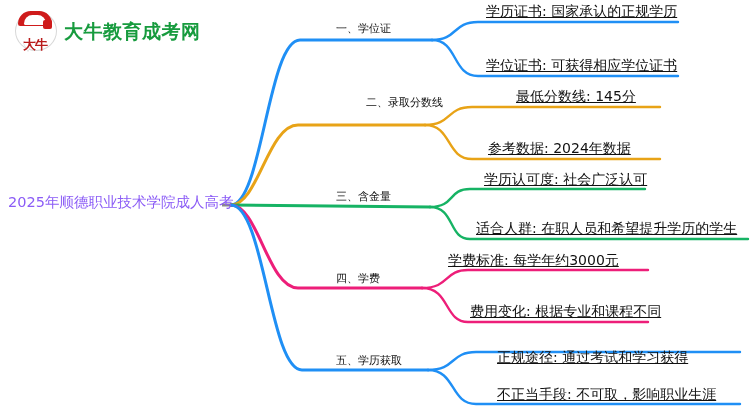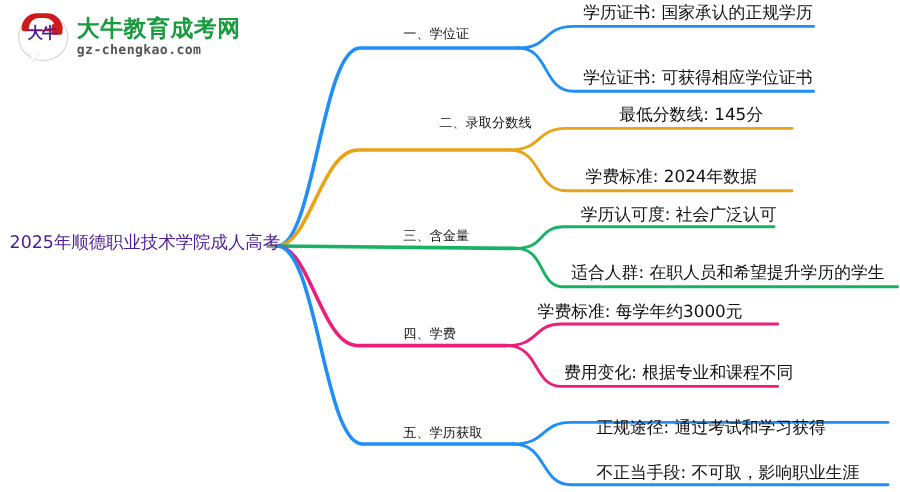--- a/index.html
+++ b/index.html
@@ -79,28 +79,28 @@
     right: 6px;
     top: 11px;
     width: 9px;
     height: 9px;
     background: #cf1b1b;
     border-radius: 2px;
   }
   #logo-mark .mark-text {
     position: absolute;
     left: 5px;
-    top: 13px;
+    top: 29px;
     width: 32px;
     text-align: center;
     font-size: 13px;
     font-weight: bold;
     letter-spacing: -1px;
     line-height: 14px;
-    color: #4c1d95;
+    color: #b91c1c;
     font-family: "DejaVu Sans", sans-serif;
   }
   #logo-words {
     display: flex;
     flex-direction: column;
     justify-content: center;
   }
   #logo-title {
     font-size: 19px;
     font-weight: bold;
@@ -132,40 +132,39 @@
     color: #111111;
     font-family: "DejaVu Sans", sans-serif;
   }
   #root-label {
     position: absolute;
     left: 8px;
     top: 193px;
     font-size: 14.5px;
     font-weight: normal;
     white-space: nowrap;
-    color: #4c1d95;
+    color: #8b5cf6;
     font-family: "DejaVu Sans", sans-serif;
   }
   .branch-label { font-size: 11px; }
-  .leaf-label   { font-size: 14px; }
+  .leaf-label   { font-size: 14px; text-decoration: underline; }
 </style>
 </head>
 <body>
 
 <div id="logo">
   <div id="logo-mark">
     <div class="bubble"></div>
     <div class="bubble-tail"></div>
     <div class="cap"></div>
     <div class="dot"></div>
     <div class="mark-text">大牛</div>
   </div>
   <div id="logo-words">
     <div id="logo-title">大牛教育成考网</div>
-    <div id="logo-sub">gz-chengkao.com</div>
   </div>
 </div>
 
 <svg id="map-svg" width="750" height="410" viewBox="0 0 750 410">
 
   <line x1="222" y1="205" x2="233" y2="205" stroke="#8a8a8a" stroke-width="3"></line>
 
   <g>
     <path d="M231,205 C262,205 268,40 300,40 L432,40" fill="none" stroke="#1f8ff5" stroke-width="3" stroke-linecap="round"></path>
     <path d="M432,40 C458,40 452,22 478,22 L678,22" fill="none" stroke="#1f8ff5" stroke-width="2.4" stroke-linecap="round"></path>
@@ -198,21 +197,21 @@
 </svg>
 
 <div id="root-label">2025年顺德职业技术学院成人高考</div>
 
 <div class="map-label branch-label" style="left:336px; top:20px;">一、学位证</div>
 <div class="map-label leaf-label" style="left:486px; top:2px;">学历证书: 国家承认的正规学历</div>
 <div class="map-label leaf-label" style="left:486px; top:56px;">学位证书: 可获得相应学位证书</div>
 
 <div class="map-label branch-label" style="left:336px; top:94px;margin-left:30px;">二、录取分数线</div>
 <div class="map-label leaf-label" style="left:516px; top:87px;">最低分数线: 145分</div>
-<div class="map-label leaf-label" style="left:488px; top:139px;">学费标准: 2024年数据</div>
+<div class="map-label leaf-label" style="left:488px; top:139px;">参考数据: 2024年数据</div>
 
 <div class="map-label branch-label" style="left:336px; top:188px;">三、含金量</div>
 <div class="map-label leaf-label" style="left:484px; top:170px;">学历认可度: 社会广泛认可</div>
 <div class="map-label leaf-label" style="left:476px; top:219px;">适合人群: 在职人员和希望提升学历的学生</div>
 
 <div class="map-label branch-label" style="left:336px; top:270px;">四、学费</div>
 <div class="map-label leaf-label" style="left:448px; top:251px;">学费标准: 每学年约3000元</div>
 <div class="map-label leaf-label" style="left:470px; top:302px;text-align:center;">费用变化: 根据专业和课程不同</div>
 
 <div class="map-label branch-label" style="left:336px; top:352px;">五、学历获取</div>

